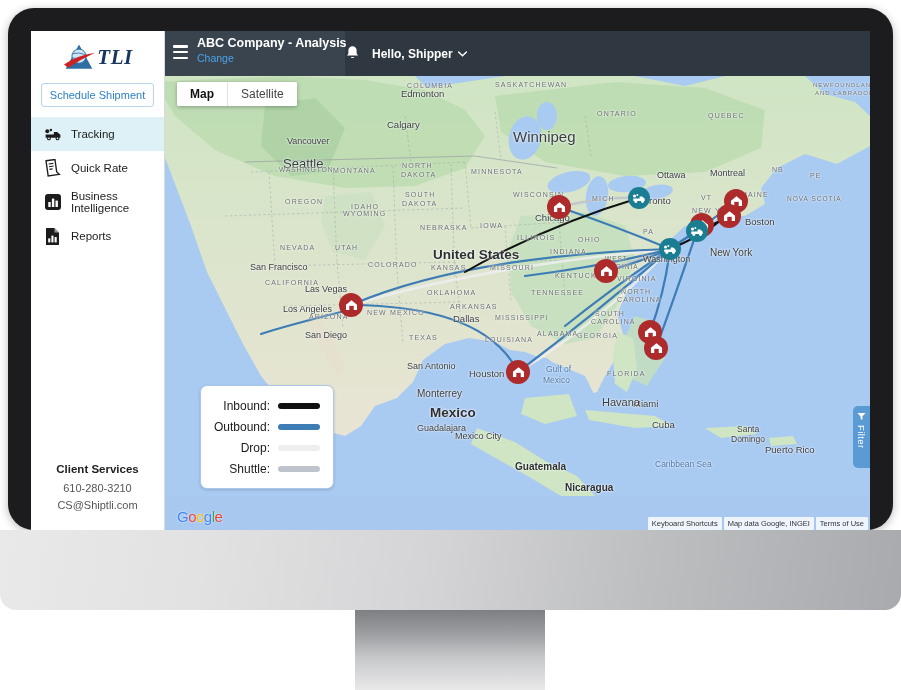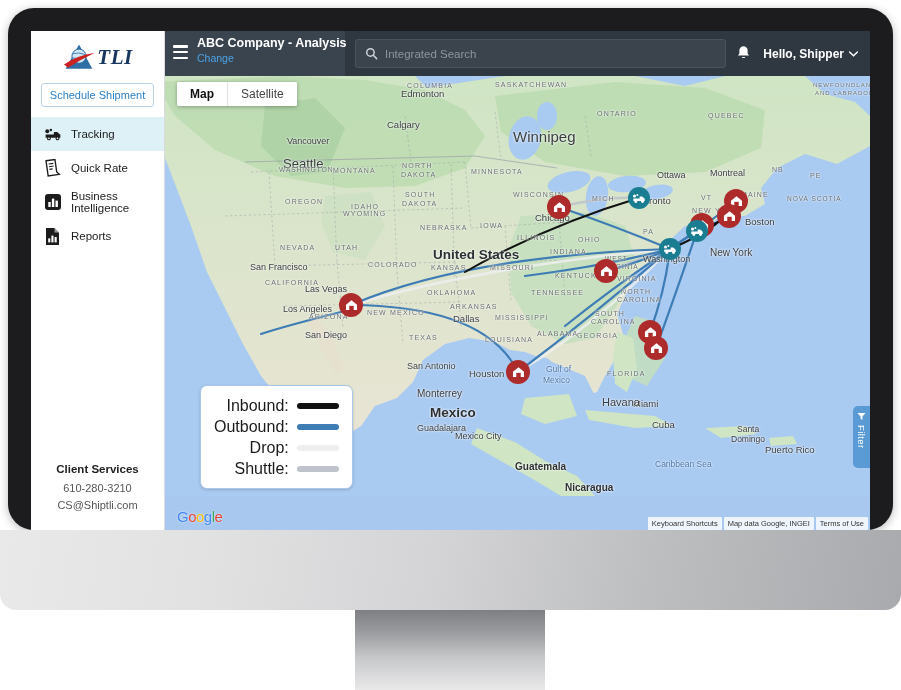--- a/index.html
+++ b/index.html
@@ -144,21 +144,21 @@
   }
   .map-type-btn.selected { color:#111; font-weight:700; border-right: 1px solid #e2e2e2; }
 
   #legend-box {
     position: absolute; left: 35px; bottom: 41px;
     background: #fff; border: 1px solid #a9c7ea; border-radius: 7px;
     padding: 9px 13px; z-index: 30;
     box-shadow: 0 1px 3px rgba(0,0,0,.16);
   }
   .legend-row { display:flex; align-items:center; justify-content:flex-end; gap:8px; height:21px; }
-  .legend-label { font-size: 16px; color: #1b1b1b; text-align:right; }
+  .legend-label { font-size: 12px; color: #1b1b1b; text-align:right; }
   .legend-swatch { width: 42px; height: 6px; border-radius: 3px; }
 
   #filter-tab {
     position: absolute; right: 0px; top: 330px;
     width: 17px; height: 62px;
     background: #5b9bd5; border-top-left-radius: 5px; border-bottom-left-radius: 5px;
     display:flex; flex-direction:column; align-items:center; gap:4px;
     padding-top: 6px; cursor:pointer; z-index: 30;
   }
   #filter-tab .ftxt {
@@ -283,29 +283,20 @@
         <div id="title-block">
           <div id="hamburger-button">
             <i></i>
               <i></i>
               <i></i>
           </div>
           <div id="company-title">ABC Company - Analysis</div>
           <div id="change-link">Change</div>
         </div>
 
-        <div id="search-wrap">
-          <div id="search-box">
-            <svg width="13" height="13" viewBox="0 0 16 16">
-              <circle cx="6.7" cy="6.7" r="4.6" fill="none" stroke="#cfd3d8" stroke-width="1.8"></circle>
-              <line x1="10.2" y1="10.2" x2="14.3" y2="14.3" stroke="#cfd3d8" stroke-width="1.8" stroke-linecap="round"></line>
-            </svg>
-            <input id="search-input" type="text" placeholder="Integrated Search" style="">
-          </div>
-        </div>
 
         <div id="topbar-right">
           <svg width="15" height="17" viewBox="0 0 16 18">
             <path d="M8 1.2 a4.4 4.4 0 0 1 4.4 4.4 v3.3 l1.5 2.3 H2.1 l1.5-2.3 V5.6 A4.4 4.4 0 0 1 8 1.2 z" fill="#ffffff"></path>
             <path d="M6.2 12.6 a1.9 1.9 0 0 0 3.6 0 z" fill="#ffffff"></path>
           </svg>
           <div id="user-menu">
             <span>Hello, Shipper</span>
             <svg width="9" height="6" viewBox="0 0 10 6">
               <path d="M0.6 0.8 L5 5 L9.4 0.8" fill="none" stroke="#ffffff" stroke-width="1.6" stroke-linecap="round"></path>

